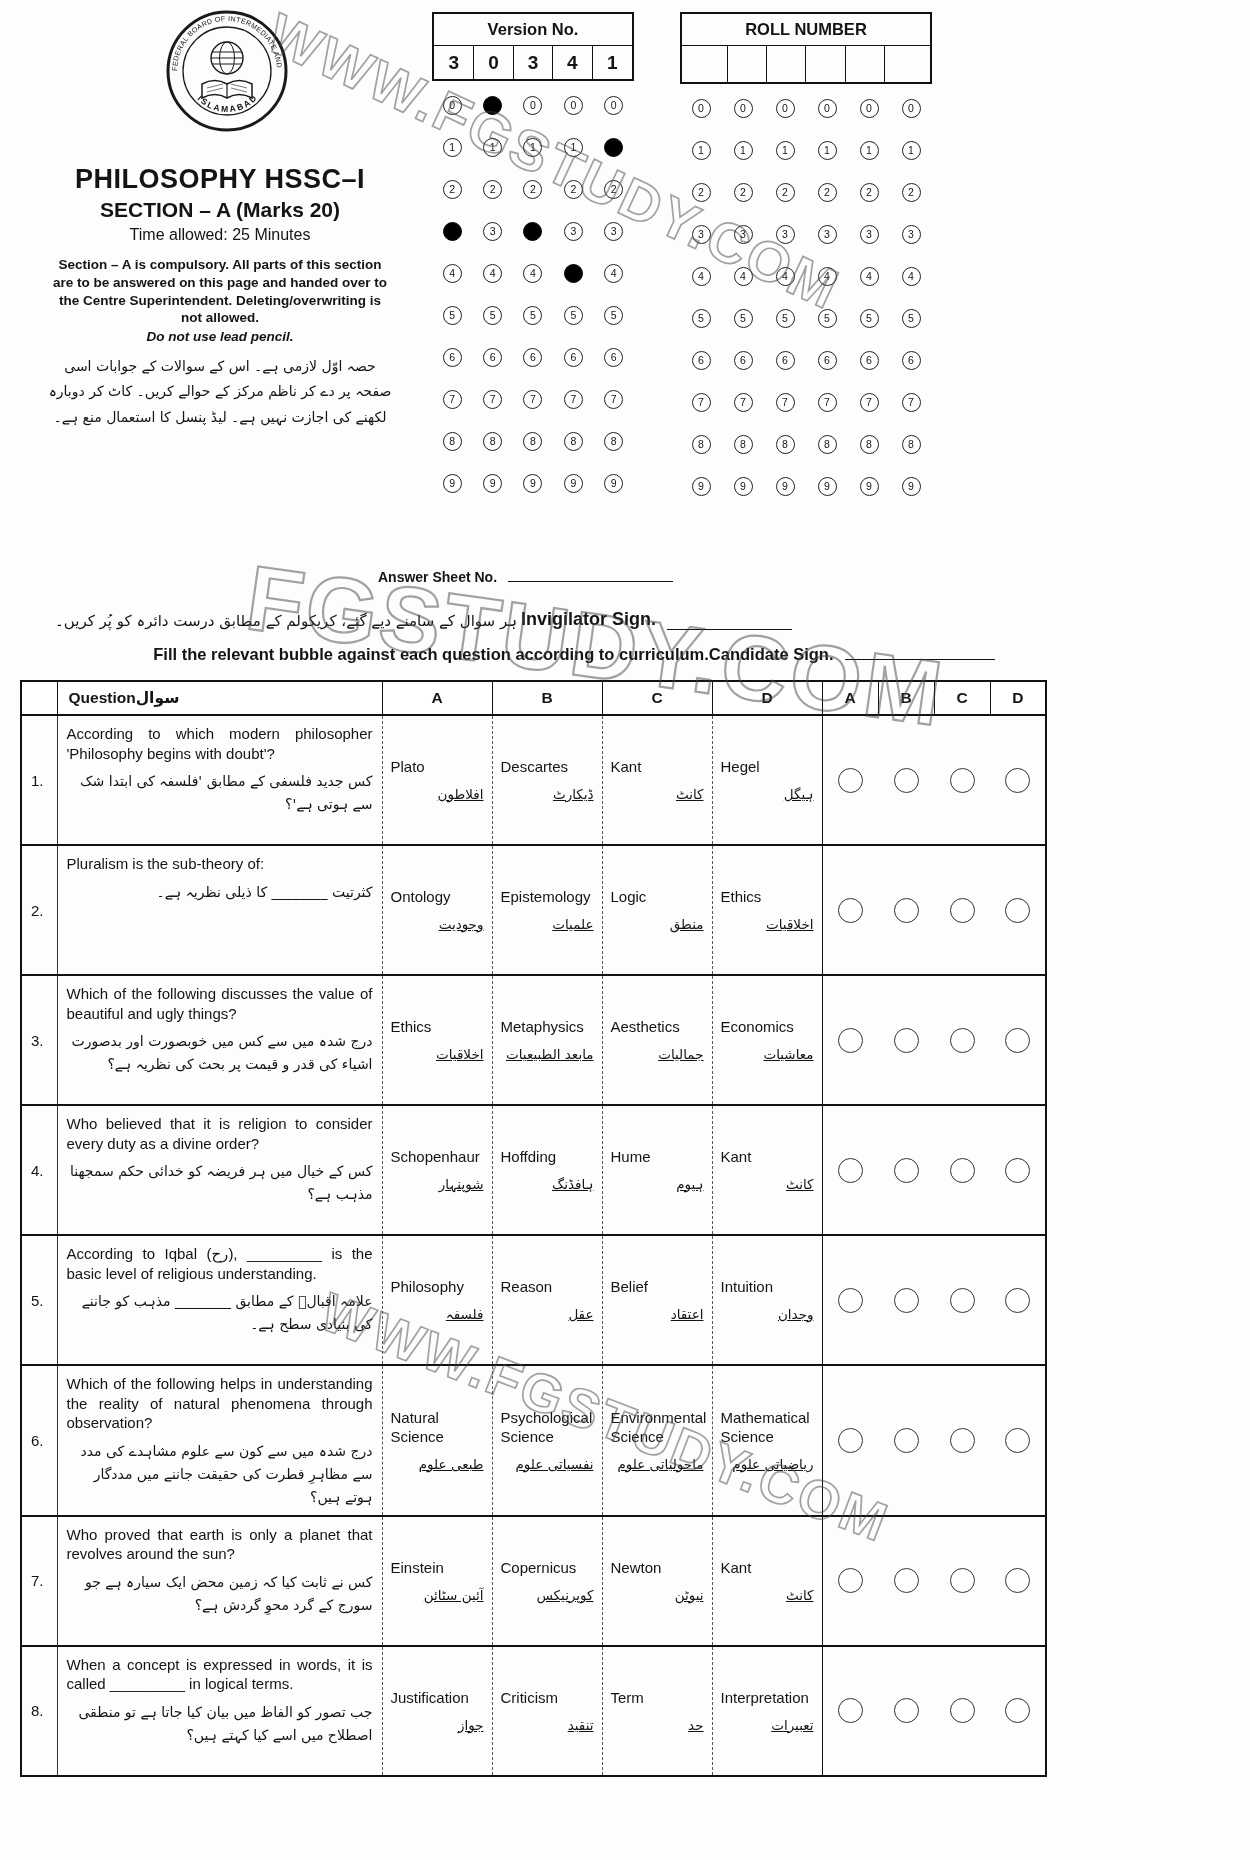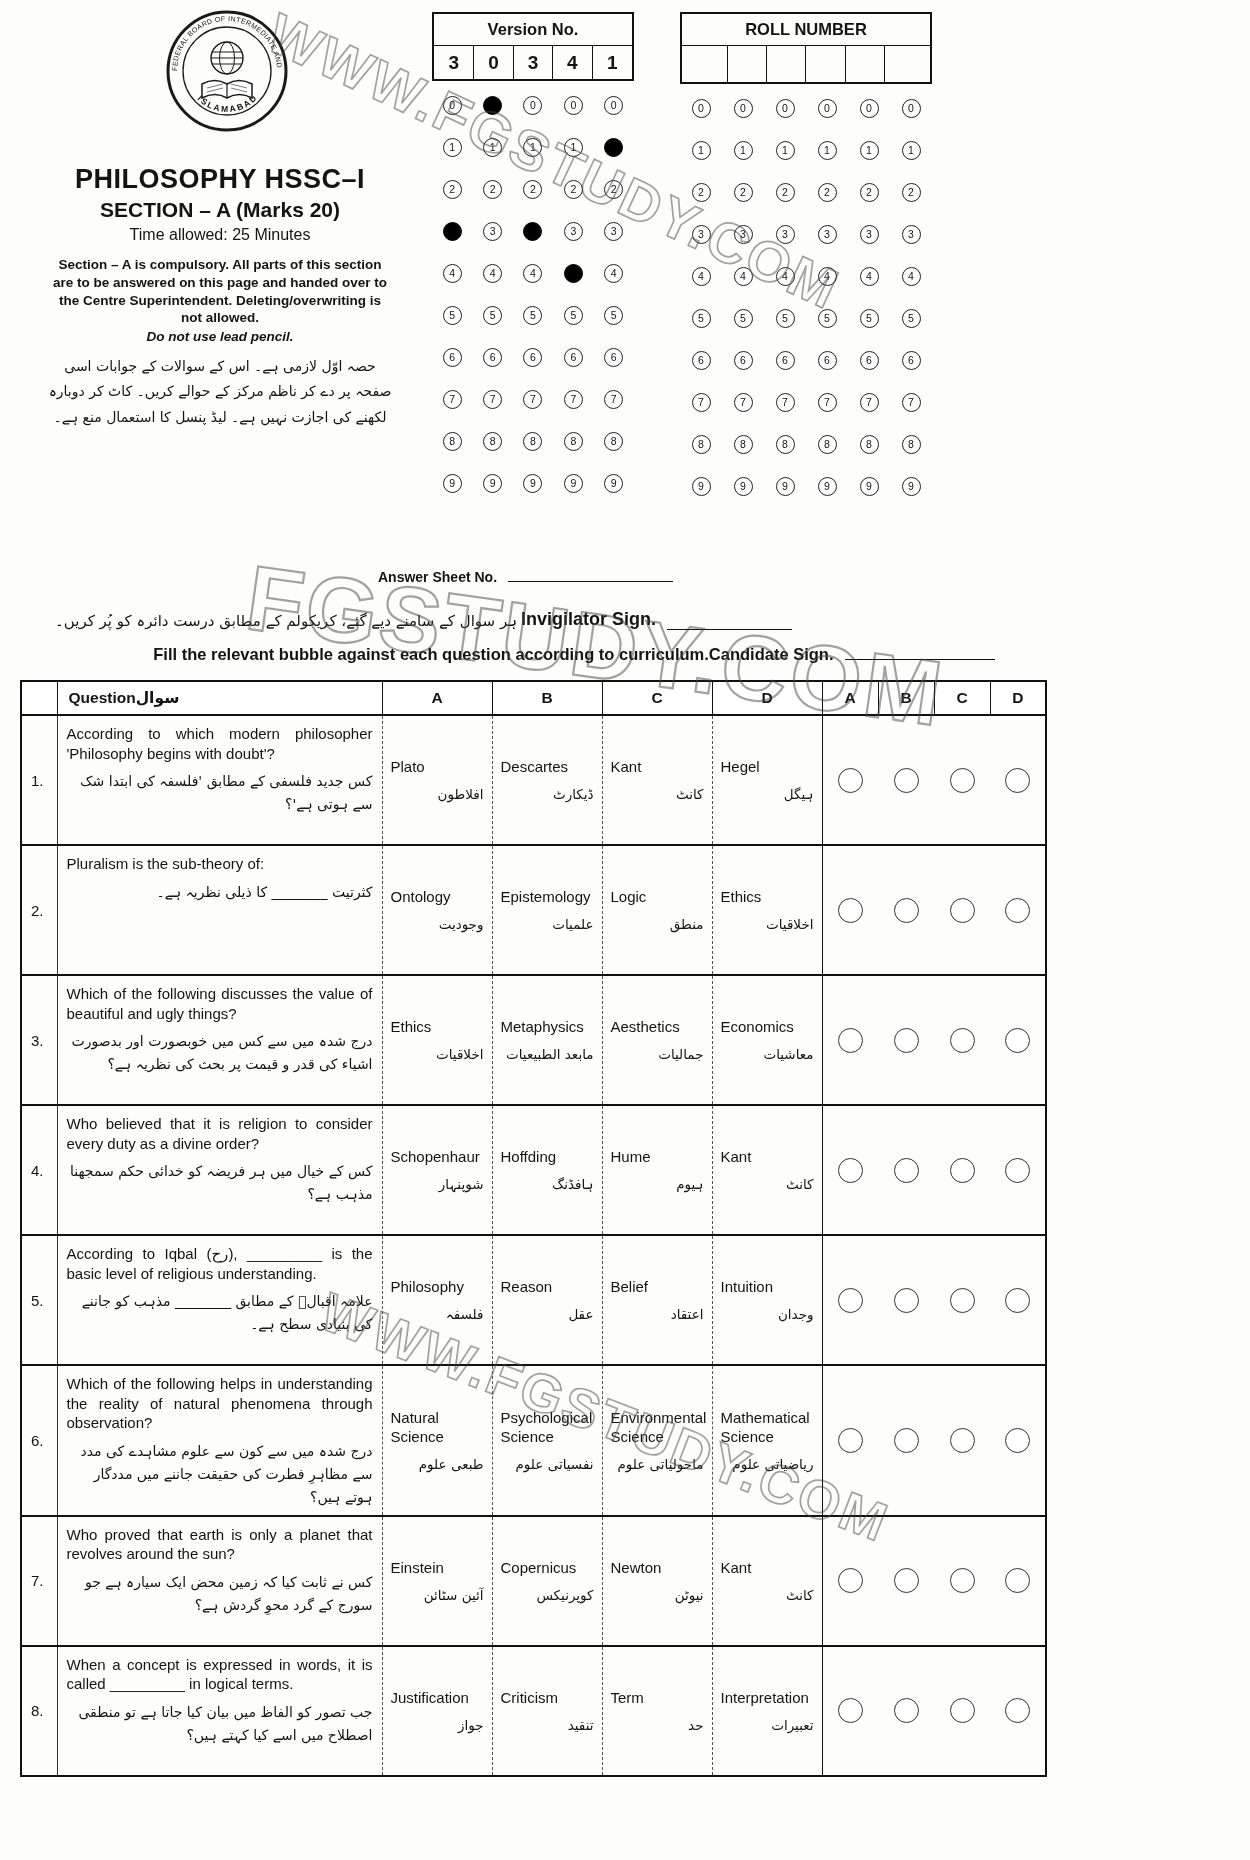--- a/index.html
+++ b/index.html
@@ -54,21 +54,21 @@
   .qh-in{display:flex;justify-content:flex-start;padding:0 10px;}
   .qtable tbody tr{height:130px;}
   .qtable tbody td{border-top:2px solid #111;}
   td.num{font-size:15px;padding-left:9px;vertical-align:middle;border-right:1.2px solid #333;}
   td.qcell{padding:8px 9px 6px 9px;vertical-align:top;border-right:1.2px dashed #555;}
   .q-en{font-size:15px;line-height:1.3;text-align:justify;}
   .q-ur{font-size:14px;margin-top:7px;text-align:right;line-height:1.65;}
   td.ocell{padding:6px 8px;vertical-align:middle;border-right:1.2px dashed #555;}
   td.ocell.lastopt{border-right:1.5px solid #111;}
   .o-en{font-size:15px;line-height:1.25;}
-  .o-ur{font-size:13.5px;margin-top:9px;}
+  .o-ur{font-size:13.5px;margin-top:9px;text-decoration:underline;}
   td.bcell{vertical-align:middle;}
   .abubble{width:23px;height:23px;border:1.7px solid #333;border-radius:50%;margin:0 auto;background:#fff;}
 
   .footer{margin-top:18px;text-align:center;font-size:17px;font-weight:bold;}
 </style>
 </head>
 <body>
 
 <div class="page">
 

